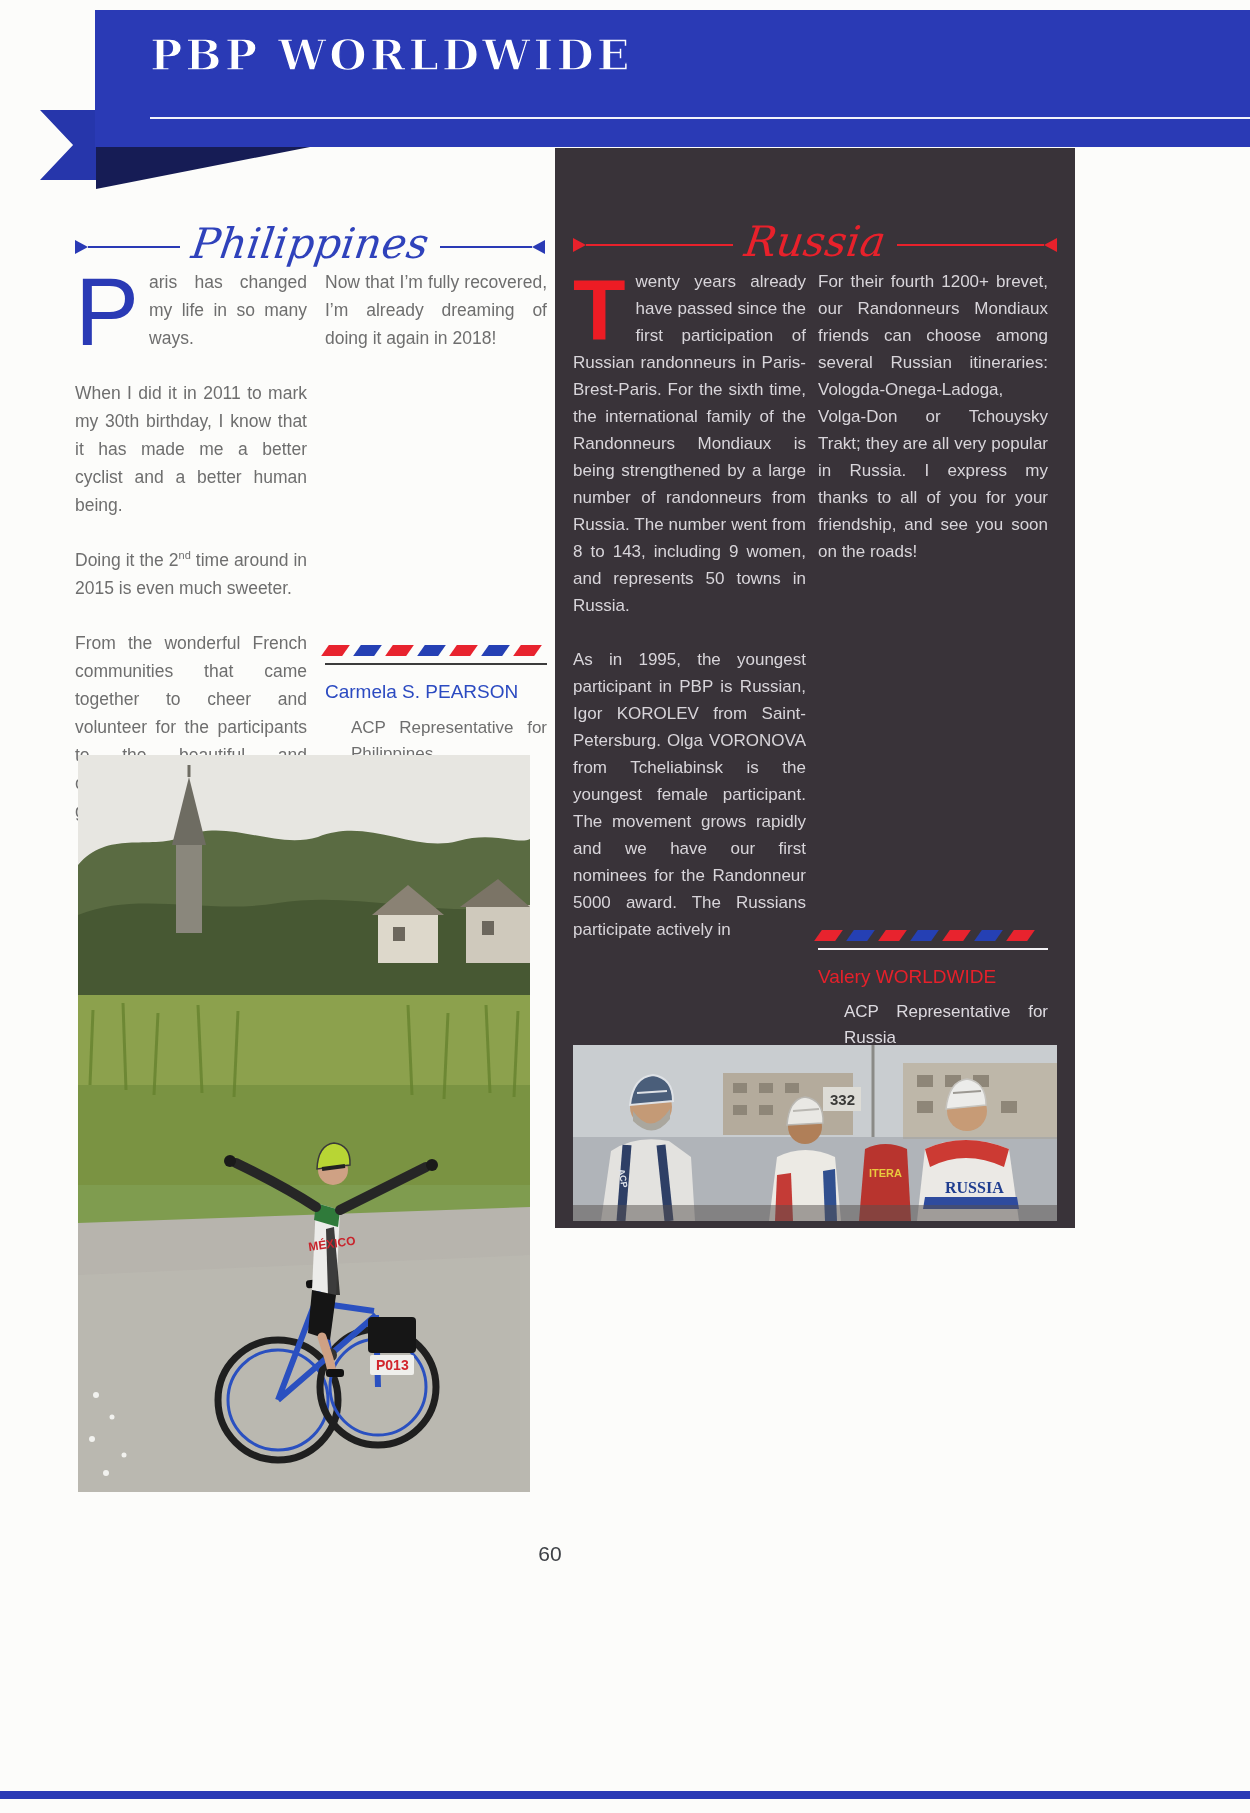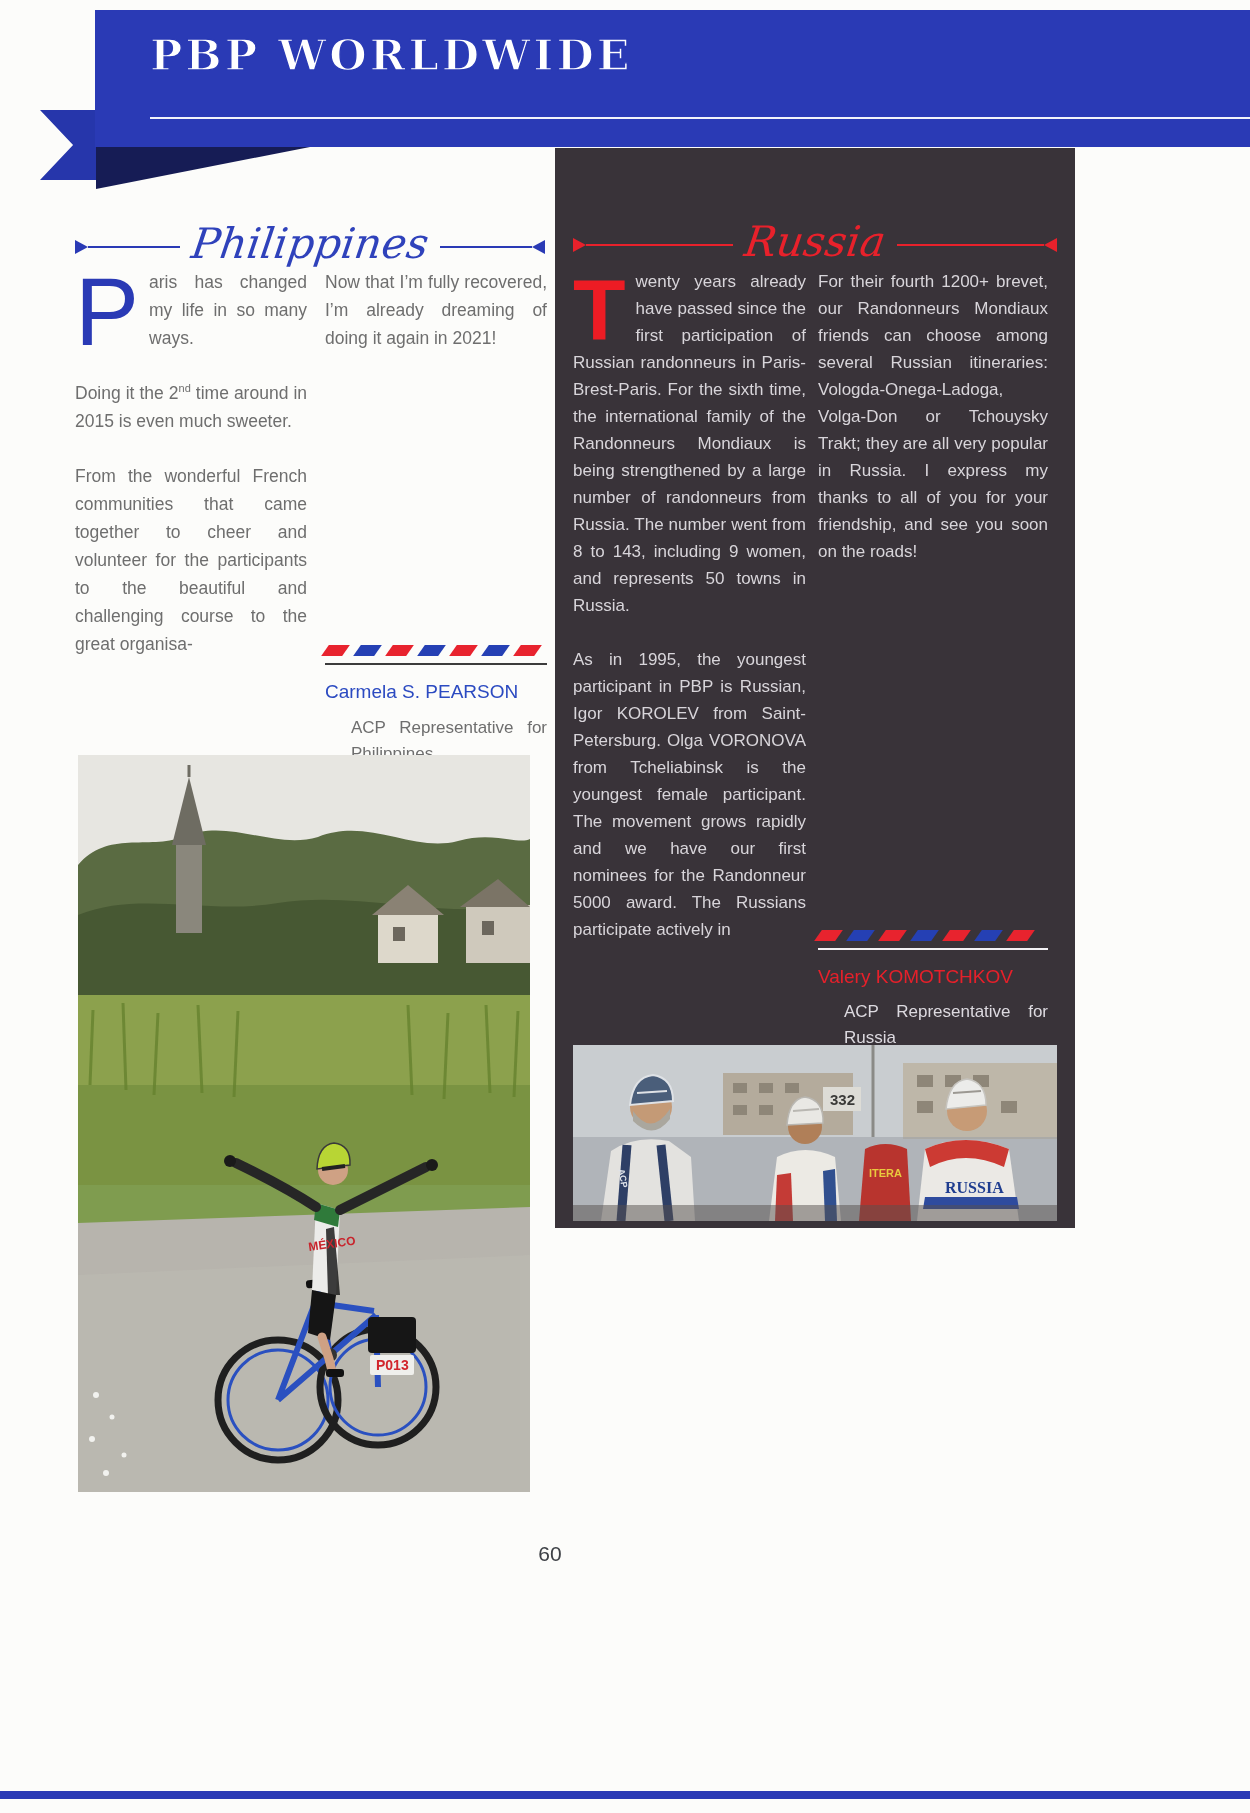--- a/index.html
+++ b/index.html
@@ -82,26 +82,27 @@
   <div class="sec-title-row blue" style="left:75px;top:224px;width:470px;height:46px;">
     <span class="tri-r"></span>
     <span class="rule"></span>
     <span class="script-title">Philippines</span>
     <span class="rule"></span>
     <span class="tri-l"></span>
   </div>
 
   <div class="col" style="left:75px;top:268px;width:232px;">
     <p><span class="dropcap">P</span><span>aris has changed my life in so many ways.</span></p>
+    <p style="clear:left;">When I did it in 2011 to mark my 30th birthday, I know that it has made me a better cyclist and a better human being.</p>
     <p><span>Doing it the 2</span><sup>nd</sup><span> time around in 2015 is even much sweeter.</span></p>
     <p>From the wonderful French communities that came together to cheer and volunteer for the participants to the beautiful and challenging course to the great organisa-</p>
   </div>
 
   <div class="col" style="left:325px;top:268px;width:222px;height:420px;">
-    <p>Now that I’m fully recovered, I’m already dreaming of doing it again in 2021!</p>
+    <p>Now that I’m fully recovered, I’m already dreaming of doing it again in 2018!</p>
     <div class="sig" style="top:377px;">
       <div class="dashes">
         <span class="dash r"></span>
           <span class="dash b"></span>
           <span class="dash r"></span>
         <span class="dash b"></span>
           <span class="dash r"></span>
           <span class="dash b"></span>
           <span class="dash r"></span>
       </div>
@@ -202,21 +203,21 @@
         <div class="dashes">
           <span class="dash r"></span>
             <span class="dash b"></span>
             <span class="dash r"></span>
           <span class="dash b"></span>
             <span class="dash r"></span>
             <span class="dash b"></span>
             <span class="dash r"></span>
         </div>
         <div class="sig-rule"></div>
-        <div class="sig-name">Valery KOMOTCHKOV</div>
+        <div class="sig-name">Valery WORLDWIDE</div>
         <div class="sig-role">
           <div class="l1">ACP Representative for</div>
           <div class="l2">Russia</div>
         </div>
       </div>
     </div>
 
     <div class="photo" style="left:18px;top:897px;width:484px;height:176px;">
       <svg width="484" height="176" viewBox="0 0 484 176" xmlns="http://www.w3.org/2000/svg">
         <rect x="0" y="0" width="484" height="176" fill="#c9cdd0"></rect>

